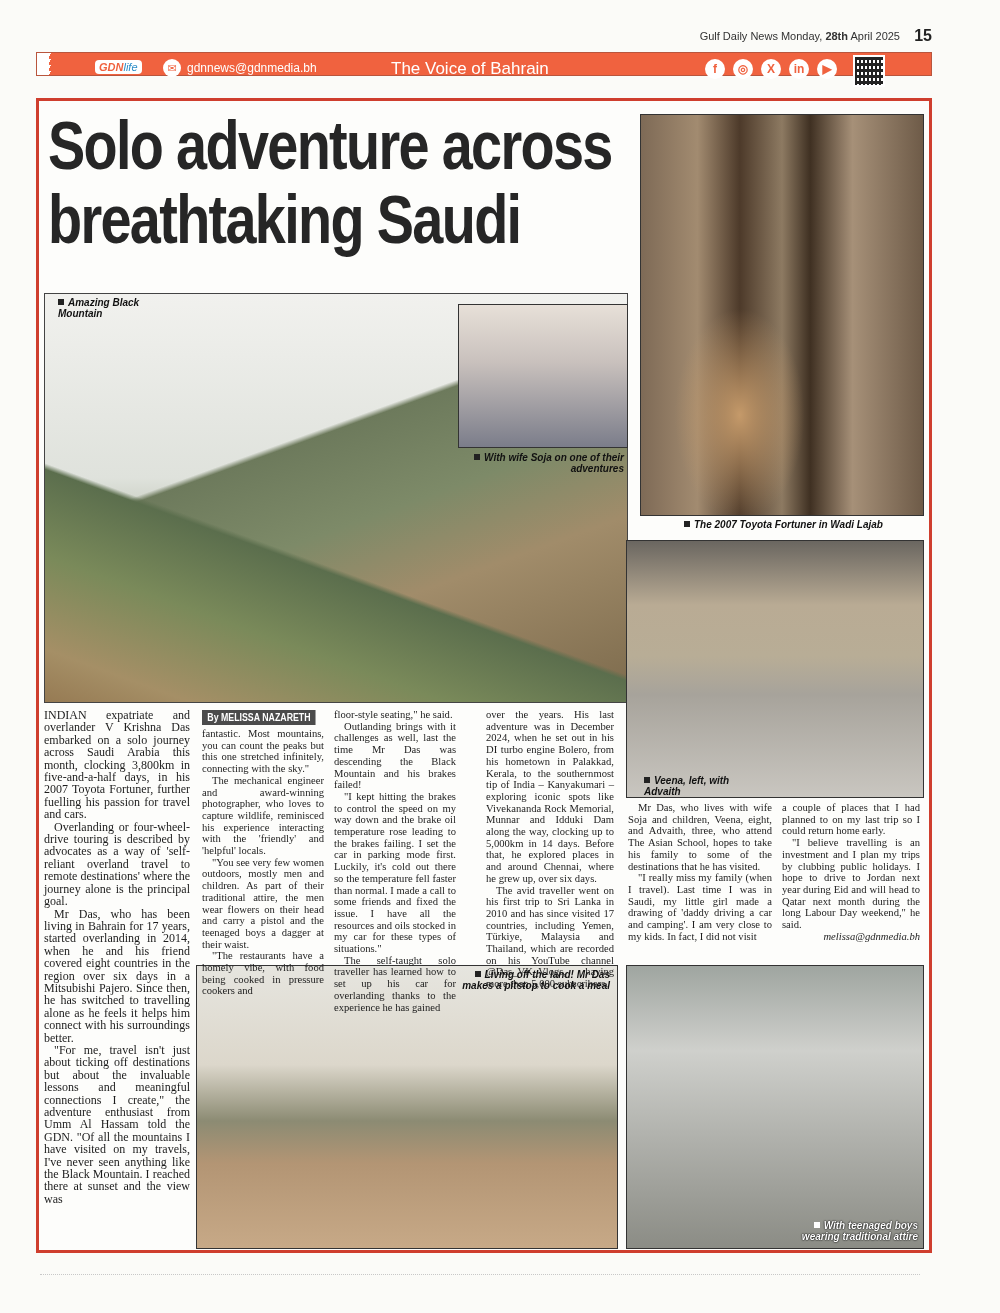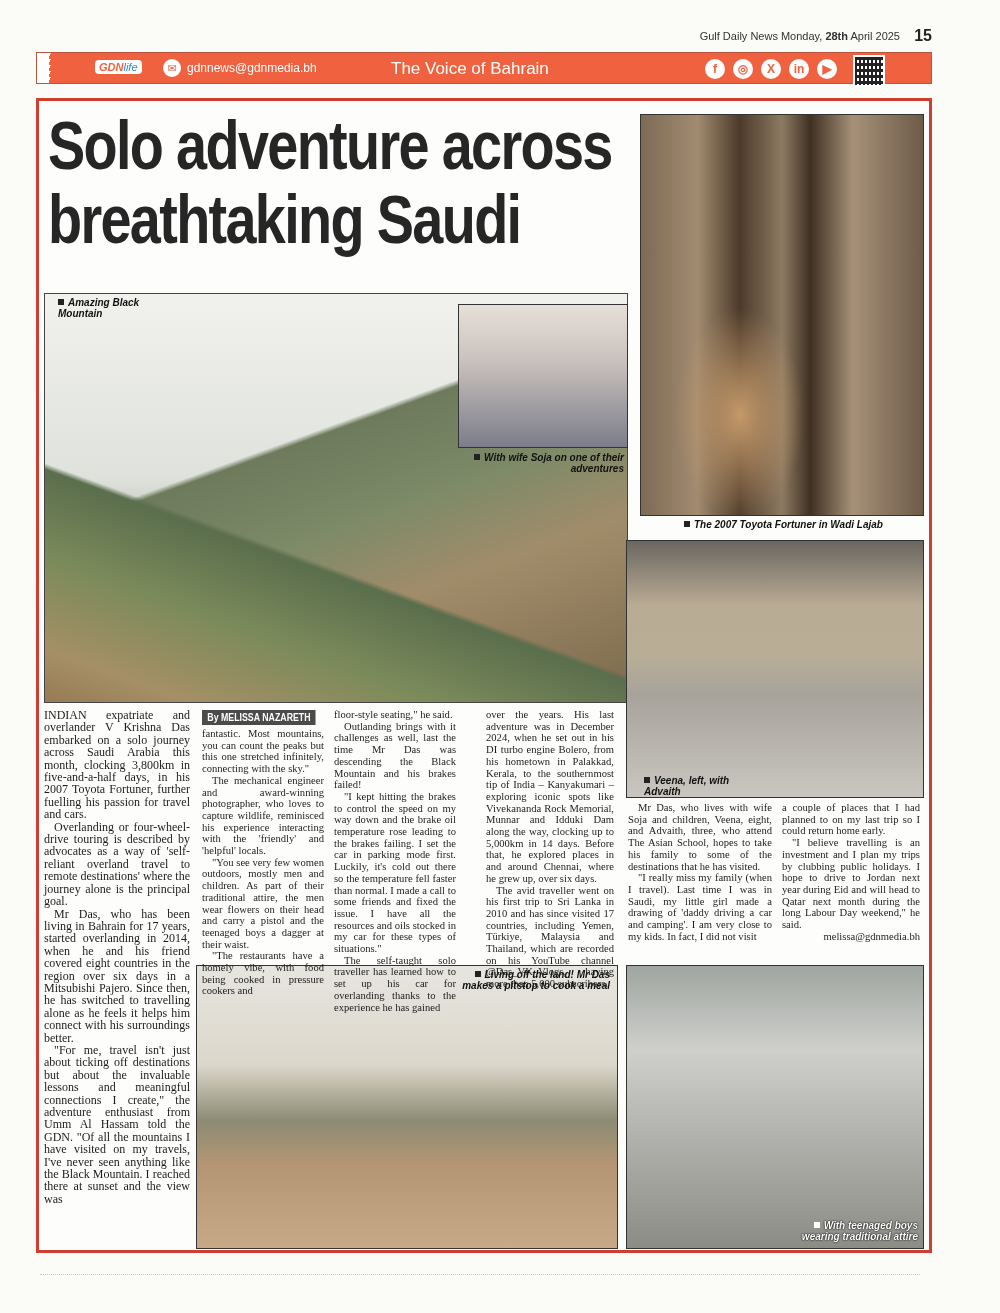--- a/index.html
+++ b/index.html
@@ -10,21 +10,21 @@
   .masthead-line {
     position: absolute; top: 30px; right: 70px; font-family: "Liberation Sans", sans-serif;
     font-size: 11px; color: #333;
   }
   .masthead-line b { font-weight: bold; }
   .page-num {
     position: absolute; top: 27px; right: 68px; font-family: "Liberation Sans", sans-serif;
     font-size: 16px; font-weight: bold; color: #222; text-align: right;
   }
   .topbar {
-    position: absolute; top: 52px; left: 36px; width: 896px; height: 32px;
+    position: absolute; top: 52px; left: 36px; width: 896px; height: 24px;
     background: #f0623f; border: 1px solid #b9553d; box-sizing: border-box;
   }
   .flag-white {
     position: absolute; left: 0; top: 0; width: 12px; height: 100%; background: #fff;
   }
   .flag-serr {
     position: absolute; left: 10px; top: 0; width: 10px; height: 100%;
     background:
       linear-gradient(135deg, #fff 25%, transparent 25%) 0 0/10px 6px,
       linear-gradient(45deg, #fff 25%, transparent 25%) 0 3px/10px 6px;
@@ -114,21 +114,21 @@
   .col {
     position: absolute; font-size: 10.6px; line-height: 11.7px; text-align: justify; color: #1c1c1c;
   }
   .col p { margin: 0; text-indent: 10px; }
   .col p.first { text-indent: 0; }
   .byline {
     position: absolute; left: 202px; top: 710px; background: #4b4b4b; color: #fff;
     font-family: "Liberation Sans", sans-serif; font-weight: bold; font-size: 10px;
     padding: 2px 6px; transform: scaleX(0.88); transform-origin: left top;
   }
-  .signoff { text-align: right; }
+  .signoff { text-align: right; font-style: italic; }
   .footer-noise {
     position: absolute; top: 1260px; left: 40px; width: 880px; height: 14px;
     border-bottom: 1px dotted #c8c8c8;
   }
 </style>
 </head>
 <body>
 
 <div class="masthead-line" style="right:100px;">
   <span>Gulf Daily News Monday,</span>

